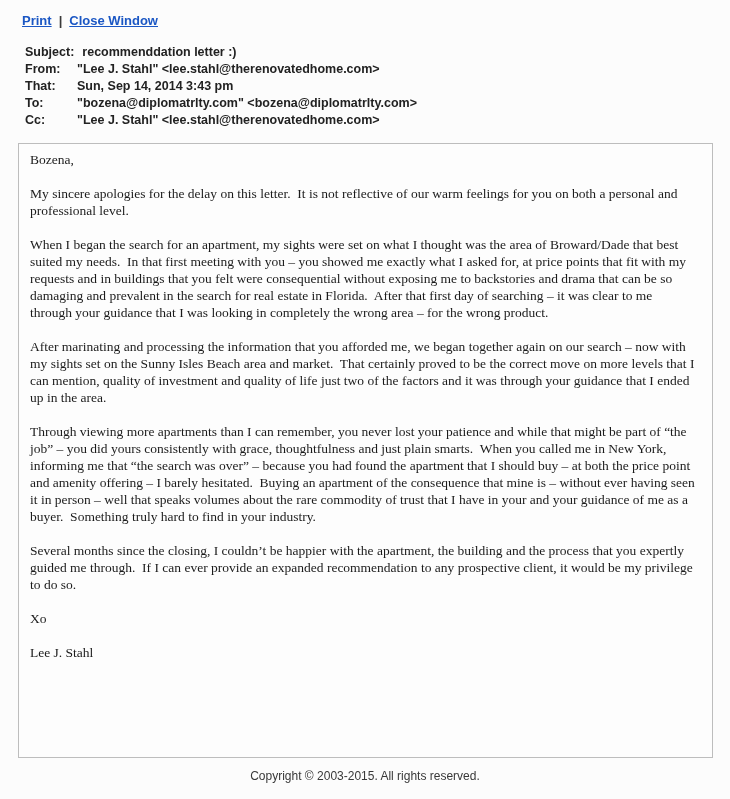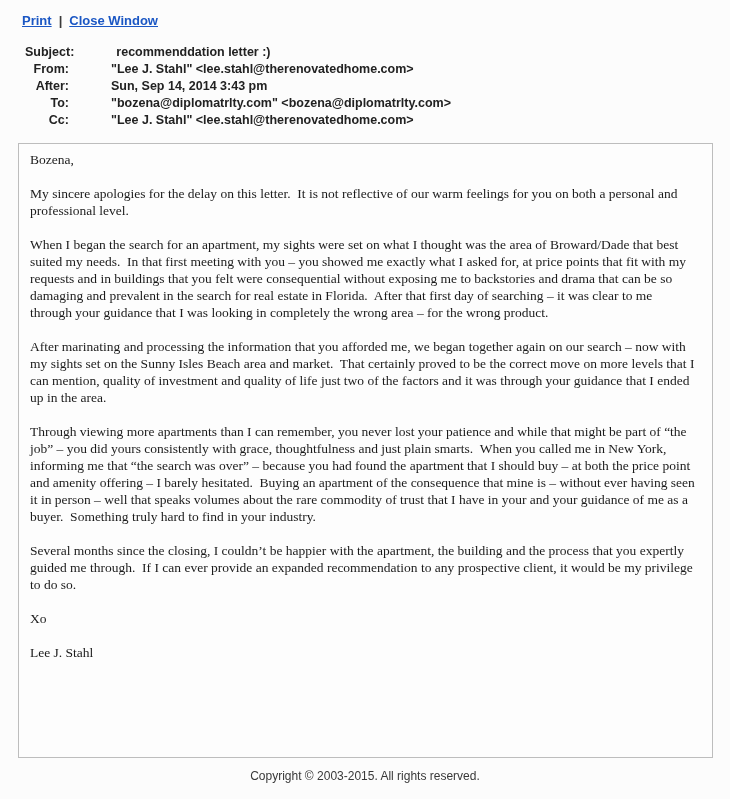--- a/index.html
+++ b/index.html
@@ -34,25 +34,25 @@
   
   .headers {
     margin: 15px 0 0 25px;
     font-size: 12.5px;
     font-weight: bold;
     color: #222;
   }
   .hrow { display: flex; line-height: 17px; }
   .hlabel {
     min-width: 52px;
-    text-align: right;
+    text-align: left;
     padding-right: 8px;
     white-space: nowrap;
   }
-  .hvalue { white-space: nowrap; margin-left: 34px; }
+  .hvalue { white-space: nowrap; }
 
   
   .letter {
     margin: 14px 0 0 18px;
     width: 695px;
     height: 615px;
     border: 1px solid #bdbdbd;
     background: #fdfdfd;
     padding: 7px 16px 10px 11px;
     overflow: hidden;
@@ -89,21 +89,21 @@
         <span class="hlabel">Subject:</span>
         <span class="hvalue">recommenddation letter :)</span>
       </div>
 
       <div class="hrow">
         <span class="hlabel">From:</span>
         <span class="hvalue">"Lee J. Stahl" &lt;lee.stahl@therenovatedhome.com&gt;</span>
       </div>
 
       <div class="hrow">
-        <span class="hlabel">After:</span>
+        <span class="hlabel">That:</span>
         <span class="hvalue">Sun, Sep 14, 2014 3:43 pm</span>
       </div>
 
       <div class="hrow">
         <span class="hlabel">To:</span>
         <span class="hvalue">"bozena@diplomatrlty.com" &lt;bozena@diplomatrlty.com&gt;</span>
       </div>
 
       <div class="hrow">
         <span class="hlabel">Cc:</span>

